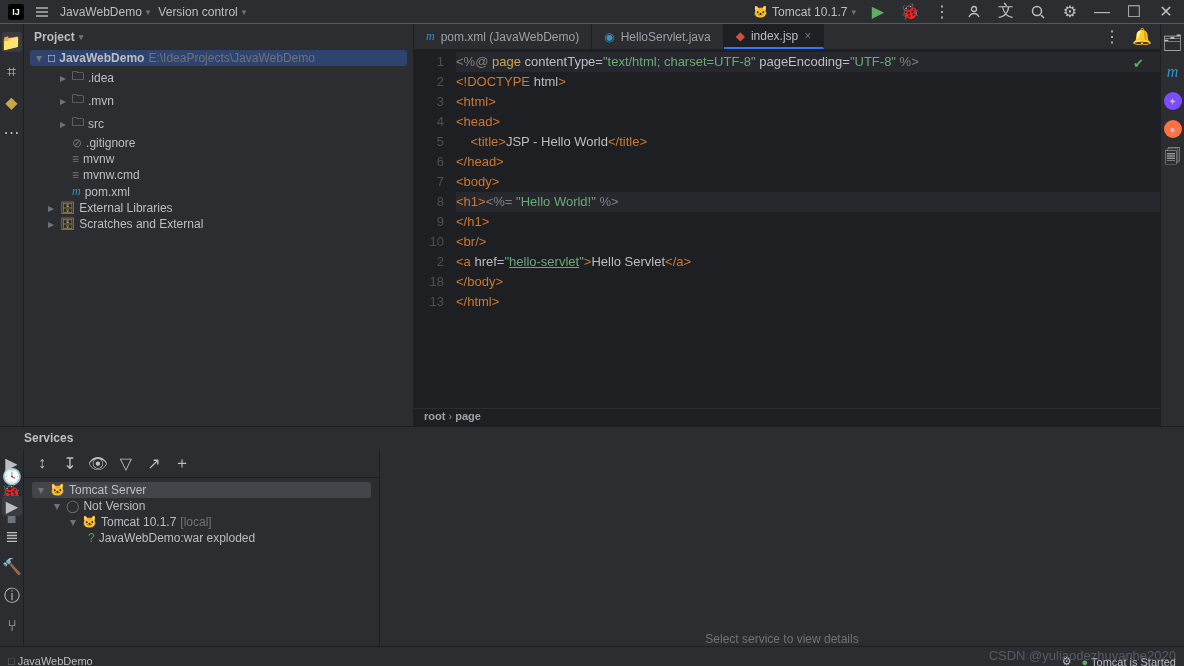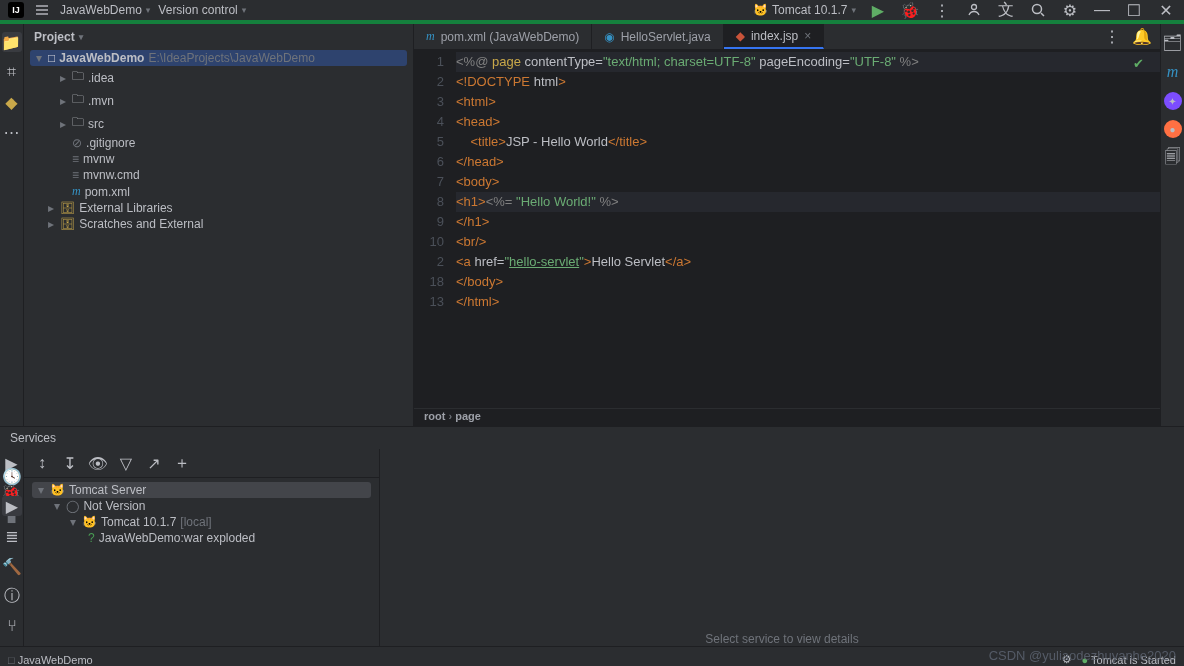--- a/index.html
+++ b/index.html
@@ -1,17 +1,17 @@
 <!DOCTYPE html>
 <html><head>
 <meta charset="utf-8">
 <style>
 * { margin: 0; padding: 0; box-sizing: border-box; font-family: "Segoe UI", Arial, sans-serif; }
 body { background: #2b2d30; color: #bcbec4; width: 1184px; height: 666px; overflow: hidden; position: relative; }
-.titlebar { height: 24px; background: #2b2d30; display: flex; align-items: center; padding: 0 8px; border-bottom: 4px solid #15803d; }
+.titlebar { height: 24px; background: #2b2d30; display: flex; align-items: center; padding: 0 8px; border-bottom: 1px solid #15803d; }
 .titlebar-left { display: flex; align-items: center; gap: 8px; }
 .logo { width: 16px; height: 16px; background: #000; border-radius: 3px; display: flex; align-items: center; justify-content: center; font-size: 9px; color: #fff; font-weight: bold; }
 .hamburger { width: 20px; height: 20px; display: flex; align-items: center; justify-content: center; cursor: pointer; }
 .hamburger svg { width: 14px; height: 14px; }
 .proj-dd { font-size: 12px; color: #bcbec4; display: flex; align-items: center; gap: 4px; cursor: pointer; }
 .titlebar-right { margin-left: auto; display: flex; align-items: center; gap: 12px; }
 .run-config { display: flex; align-items: center; gap: 4px; font-size: 12px; cursor: pointer; }
 .tomcat-icon { color: #c9a84a; }
 .icon-btn { width: 20px; height: 20px; display: flex; align-items: center; justify-content: center; cursor: pointer; color: #bcbec4; }
 .play-icon { color: #5fad65; }
@@ -42,31 +42,31 @@
 .str { color: #6aab73; } 
 .tag { color: #cc7832; }
 .txt { color: #bcbec4; }
 .grey { color: #808080; }
 .link { text-decoration: underline; }
 .editor-check { position: absolute; top: 4px; right: 16px; color:#5fad65; }
 .right-toolbar { width: 24px; background: #2b2d30; border-left: 1px solid #1e1f22; display: flex; flex-direction: column; align-items: center; padding-top: 8px; gap: 10px; }
 .avatar { width: 18px; height: 18px; border-radius: 50%; font-size:10px; display:flex; align-items:center; justify-content:center;}
 .breadcrumb { height: 18px; padding: 1px 10px; font-size: 11px; color: #9da0a8; background:#1e1f22; border-top:1px solid #2b2d30;font-weight:bold;}
 .services-panel { height: 220px; border-top: 1px solid #1e1f22; background: #2b2d30; display:flex; flex-direction: column; }
-.services-header { padding: 4px 10px; font-size: 12px; font-weight: normal; color:#bcbec4;}
+.services-header { padding: 4px 24px; font-size: 12px; font-weight: bold; color:#bcbec4;}
 .services-body { flex:1; display: flex; }
 .svc-toolbar { width: 24px; background:#2b2d30; border-right:1px solid #1e1f22; display:flex; flex-direction:column; align-items:center; padding-top:4px; gap:8px;}
 .svc-tree-area { width: 356px; border-right:1px solid #1e1f22; display:flex; flex-direction:column;}
 .svc-icon-row { display:flex; gap:8px; padding:4px 8px; border-bottom:1px solid #1e1f22; color:#bcbec4;}
 .svc-tree { padding:4px 8px; font-size:12px;}
 .svc-row { display:flex; align-items:center; gap:4px; padding:1px 2px; cursor:pointer;}
 .svc-row.selected { background:#43454a; border-radius:3px;}
 .svc-detail { flex:1; display:flex; align-items:flex-end; justify-content:center; color:#6f737a; font-size:12px;}
 .left-bottom { position:absolute; left:0; bottom:20px; width:24px; display:flex; flex-direction:column; gap:10px; align-items:center; padding-bottom:10px;}
-.statusbar { position:absolute; bottom:0; left:0; right:0; height:20px; background:#2b2d30; border-top:1px solid #1e1f22; display:flex; align-items:flex-end; font-size:11px; padding:0 8px; color:#bcbec4;}
+.statusbar { position:absolute; bottom:0; left:0; right:0; height:20px; background:#2b2d30; border-top:1px solid #1e1f22; display:flex; align-items:flex-start; font-size:11px; padding:8px 8px; color:#bcbec4;}
 .statusbar .right { margin-left:auto; display:flex; align-items:center; gap:10px;}
 .watermark { position:absolute; right:8px; bottom:3px; color:#5c6370; font-size:13px; opacity:.85;}
 .small-chevron { font-size:9px; color:#6f737a;}
 </style>
 </head>
 <body>
 
 <div class="titlebar">
   <div class="titlebar-left">
     <div class="logo">IJ</div>

